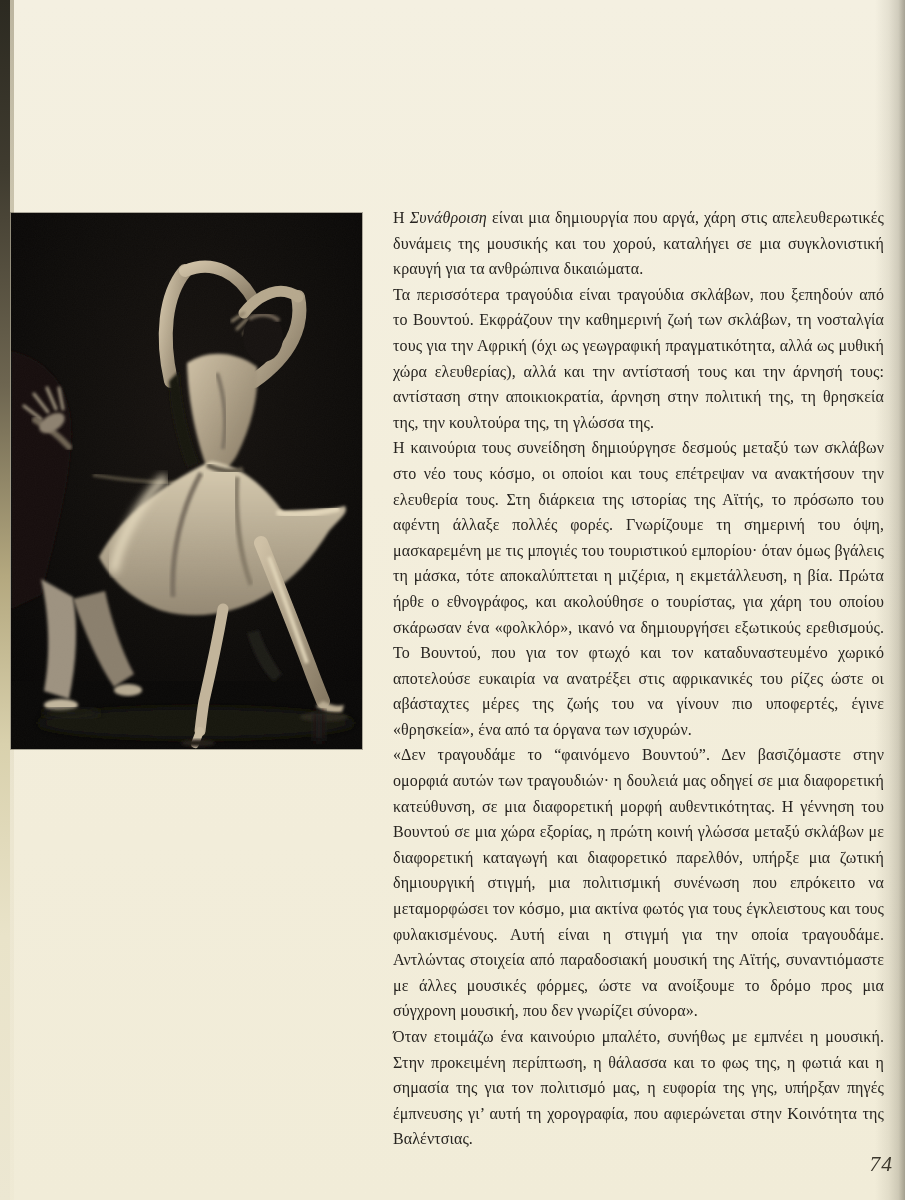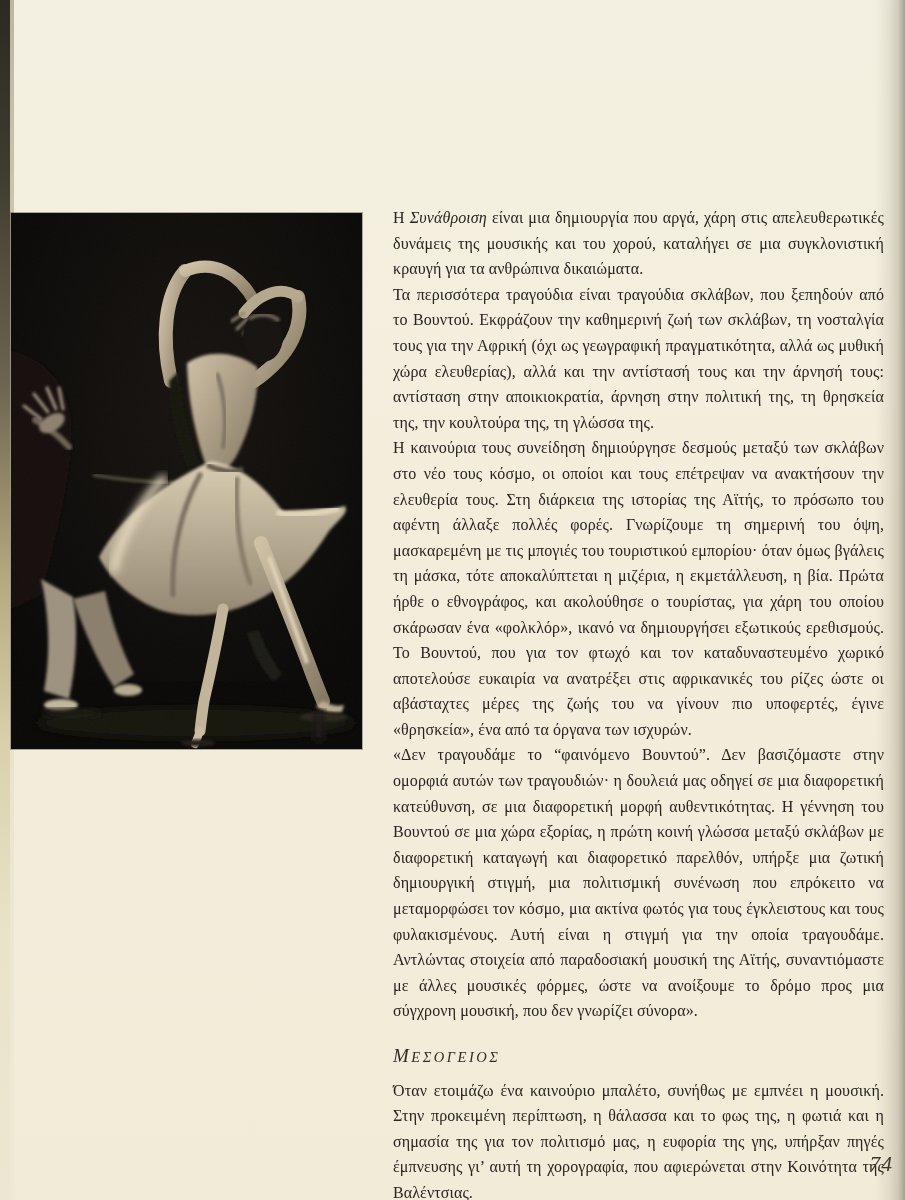--- a/index.html
+++ b/index.html
@@ -144,21 +144,20 @@
 
       <rect width="351" height="536" filter="url(#grain)" opacity="0.07"></rect>
     </svg>
   </figure>
 
   <main class="text-column">
     <p><span>Η </span><span class="work-title">Συνάθροιση</span><span> είναι μια δημιουργία που αργά, χάρη στις απελευθερωτικές δυνάμεις της μουσικής και του χορού, καταλήγει σε μια συγκλονιστική κραυγή για τα ανθρώπινα δικαιώματα.</span></p>
     <p>Τα περισσότερα τραγούδια είναι τραγούδια σκλάβων, που ξεπηδούν από το Βουντού. Εκφράζουν την καθημερινή ζωή των σκλάβων, τη νοσταλγία τους για την Αφρική (όχι ως γεωγραφική πραγματικότητα, αλλά ως μυθική χώρα ελευθερίας), αλλά και την αντίστασή τους και την άρνησή τους: αντίσταση στην αποικιοκρατία, άρνηση στην πολιτική της, τη θρησκεία της, την κουλτούρα της, τη γλώσσα της.</p>
     <p>Η καινούρια τους συνείδηση δημιούργησε δεσμούς μεταξύ των σκλάβων στο νέο τους κόσμο, οι οποίοι και τους επέτρεψαν να ανακτήσουν την ελευθερία τους. Στη διάρκεια της ιστορίας της Αϊτής, το πρόσωπο του αφέντη άλλαξε πολλές φορές. Γνωρίζουμε τη σημερινή του όψη, μασκαρεμένη με τις μπογιές του τουριστικού εμπορίου· όταν όμως βγάλεις τη μάσκα, τότε αποκαλύπτεται η μιζέρια, η εκμετάλλευση, η βία. Πρώτα ήρθε ο εθνογράφος, και ακολούθησε ο τουρίστας, για χάρη του οποίου σκάρωσαν ένα «φολκλόρ», ικανό να δημιουργήσει εξωτικούς ερεθισμούς. Το Βουντού, που για τον φτωχό και τον καταδυναστευμένο χωρικό αποτελούσε ευκαιρία να ανατρέξει στις αφρικανικές του ρίζες ώστε οι αβάσταχτες μέρες της ζωής του να γίνουν πιο υποφερτές, έγινε «θρησκεία», ένα από τα όργανα των ισχυρών.</p>
     <p>«Δεν τραγουδάμε το “φαινόμενο Βουντού”. Δεν βασιζόμαστε στην ομορφιά αυτών των τραγουδιών· η δουλειά μας οδηγεί σε μια διαφορετική κατεύθυνση, σε μια διαφορετική μορφή αυθεντικότητας. Η γέννηση του Βουντού σε μια χώρα εξορίας, η πρώτη κοινή γλώσσα μεταξύ σκλάβων με διαφορετική καταγωγή και διαφορετικό παρελθόν, υπήρξε μια ζωτική δημιουργική στιγμή, μια πολιτισμική συνένωση που επρόκειτο να μεταμορφώσει τον κόσμο, μια ακτίνα φωτός για τους έγκλειστους και τους φυλακισμένους. Αυτή είναι η στιγμή για την οποία τραγουδάμε. Αντλώντας στοιχεία από παραδοσιακή μουσική της Αϊτής, συναντιόμαστε με άλλες μουσικές φόρμες, ώστε να ανοίξουμε το δρόμο προς μια σύγχρονη μουσική, που δεν γνωρίζει σύνορα».</p>
-    <h2 class="section-heading"><span class="h-initial">Μ</span><span class="h-rest">ΕΣΟΓΕΙΟΣ</span></h2>
     <p>Όταν ετοιμάζω ένα καινούριο μπαλέτο, συνήθως με εμπνέει η μουσική. Στην προκειμένη περίπτωση, η θάλασσα και το φως της, η φωτιά και η σημασία της για τον πολιτισμό μας, η ευφορία της γης, υπήρξαν πηγές έμπνευσης γι’ αυτή τη χορογραφία, που αφιερώνεται στην Κοινότητα της Βαλέντσιας.</p>
 
   </main>
 
   <div class="page-number">74</div>
 
   <div class="page-edge-shadow"></div>
 </div>
 
 </body></html>

